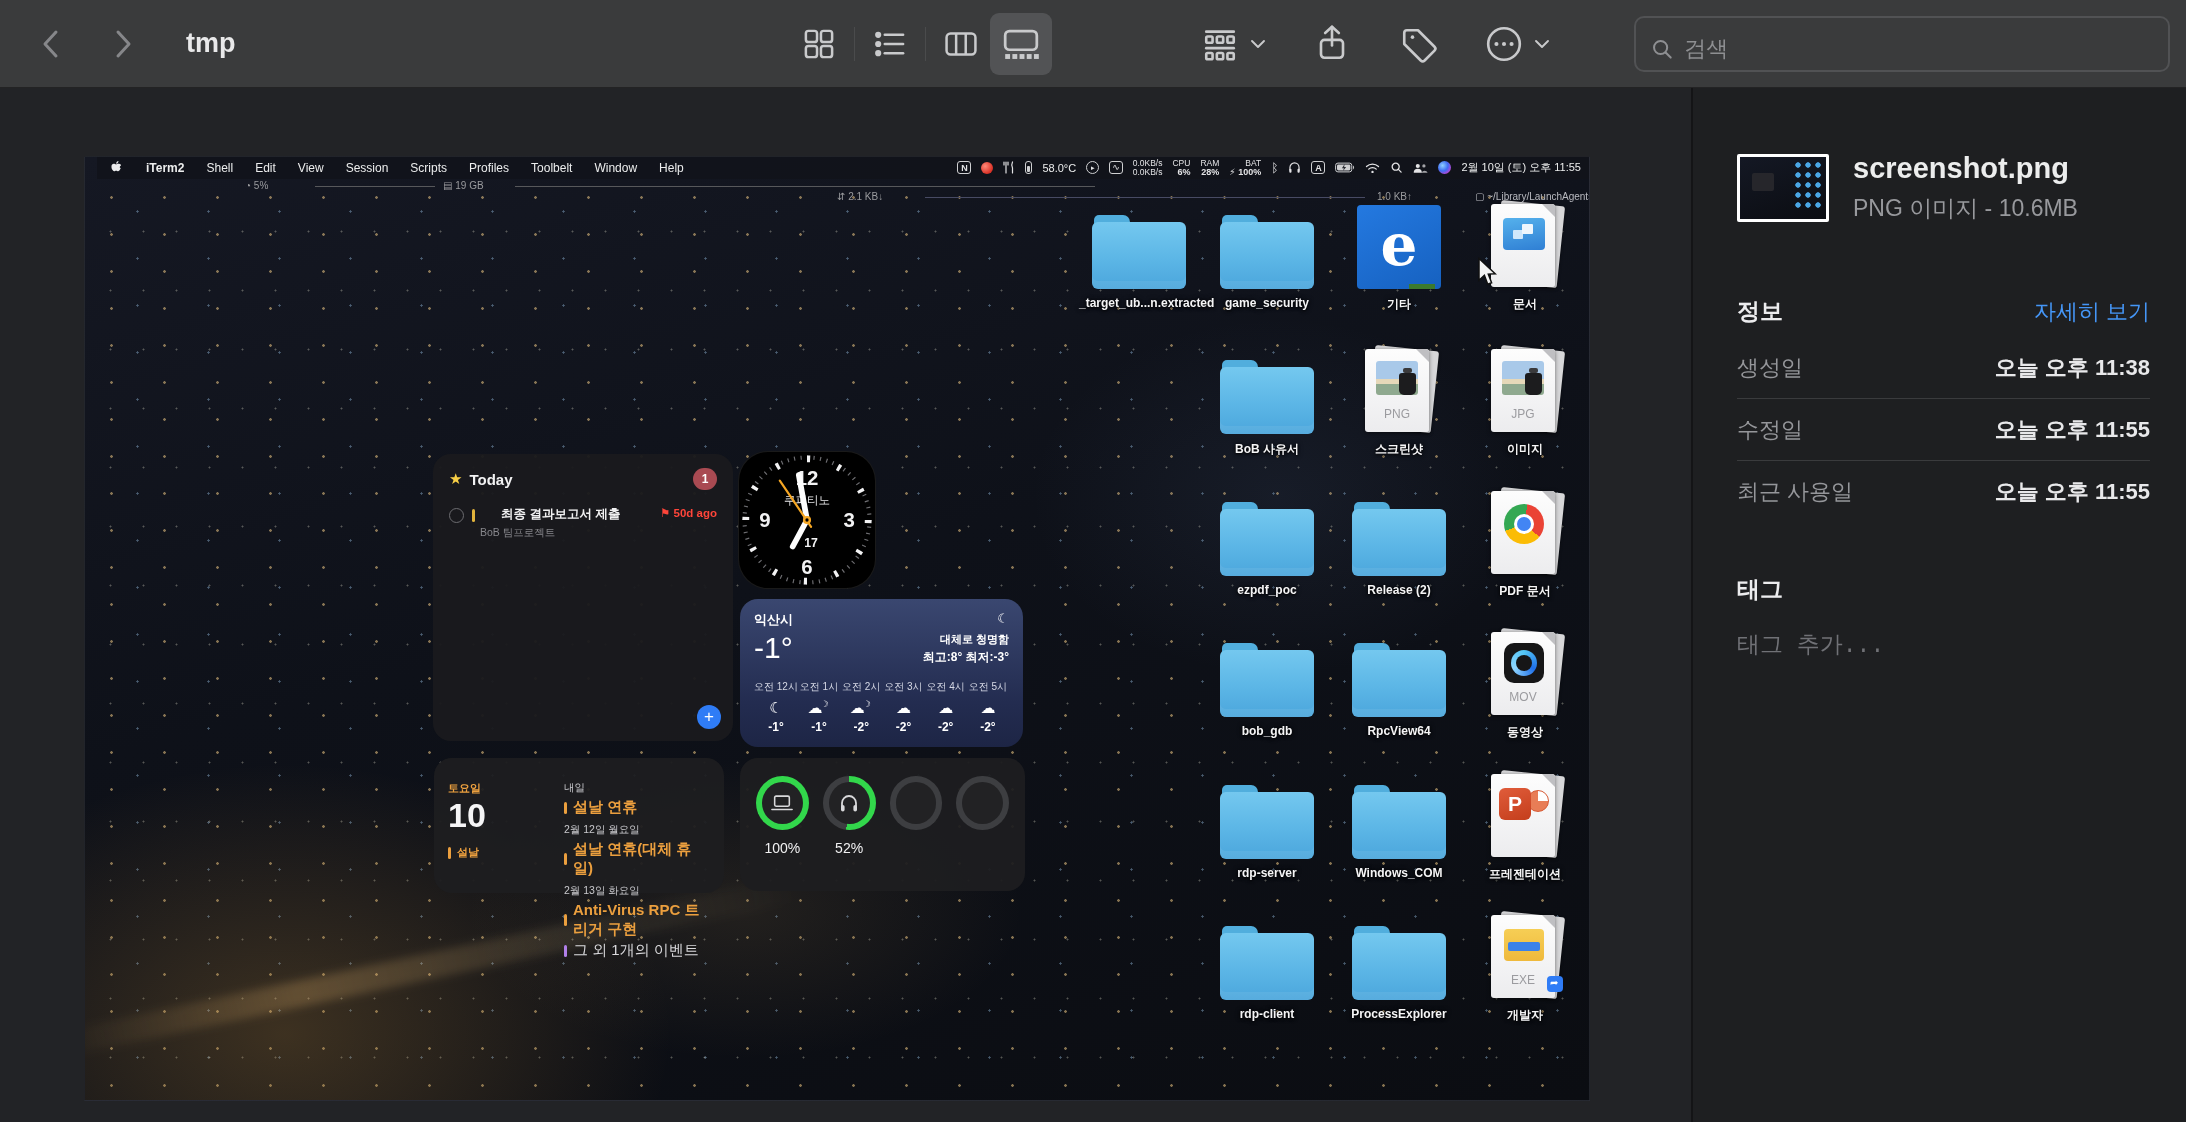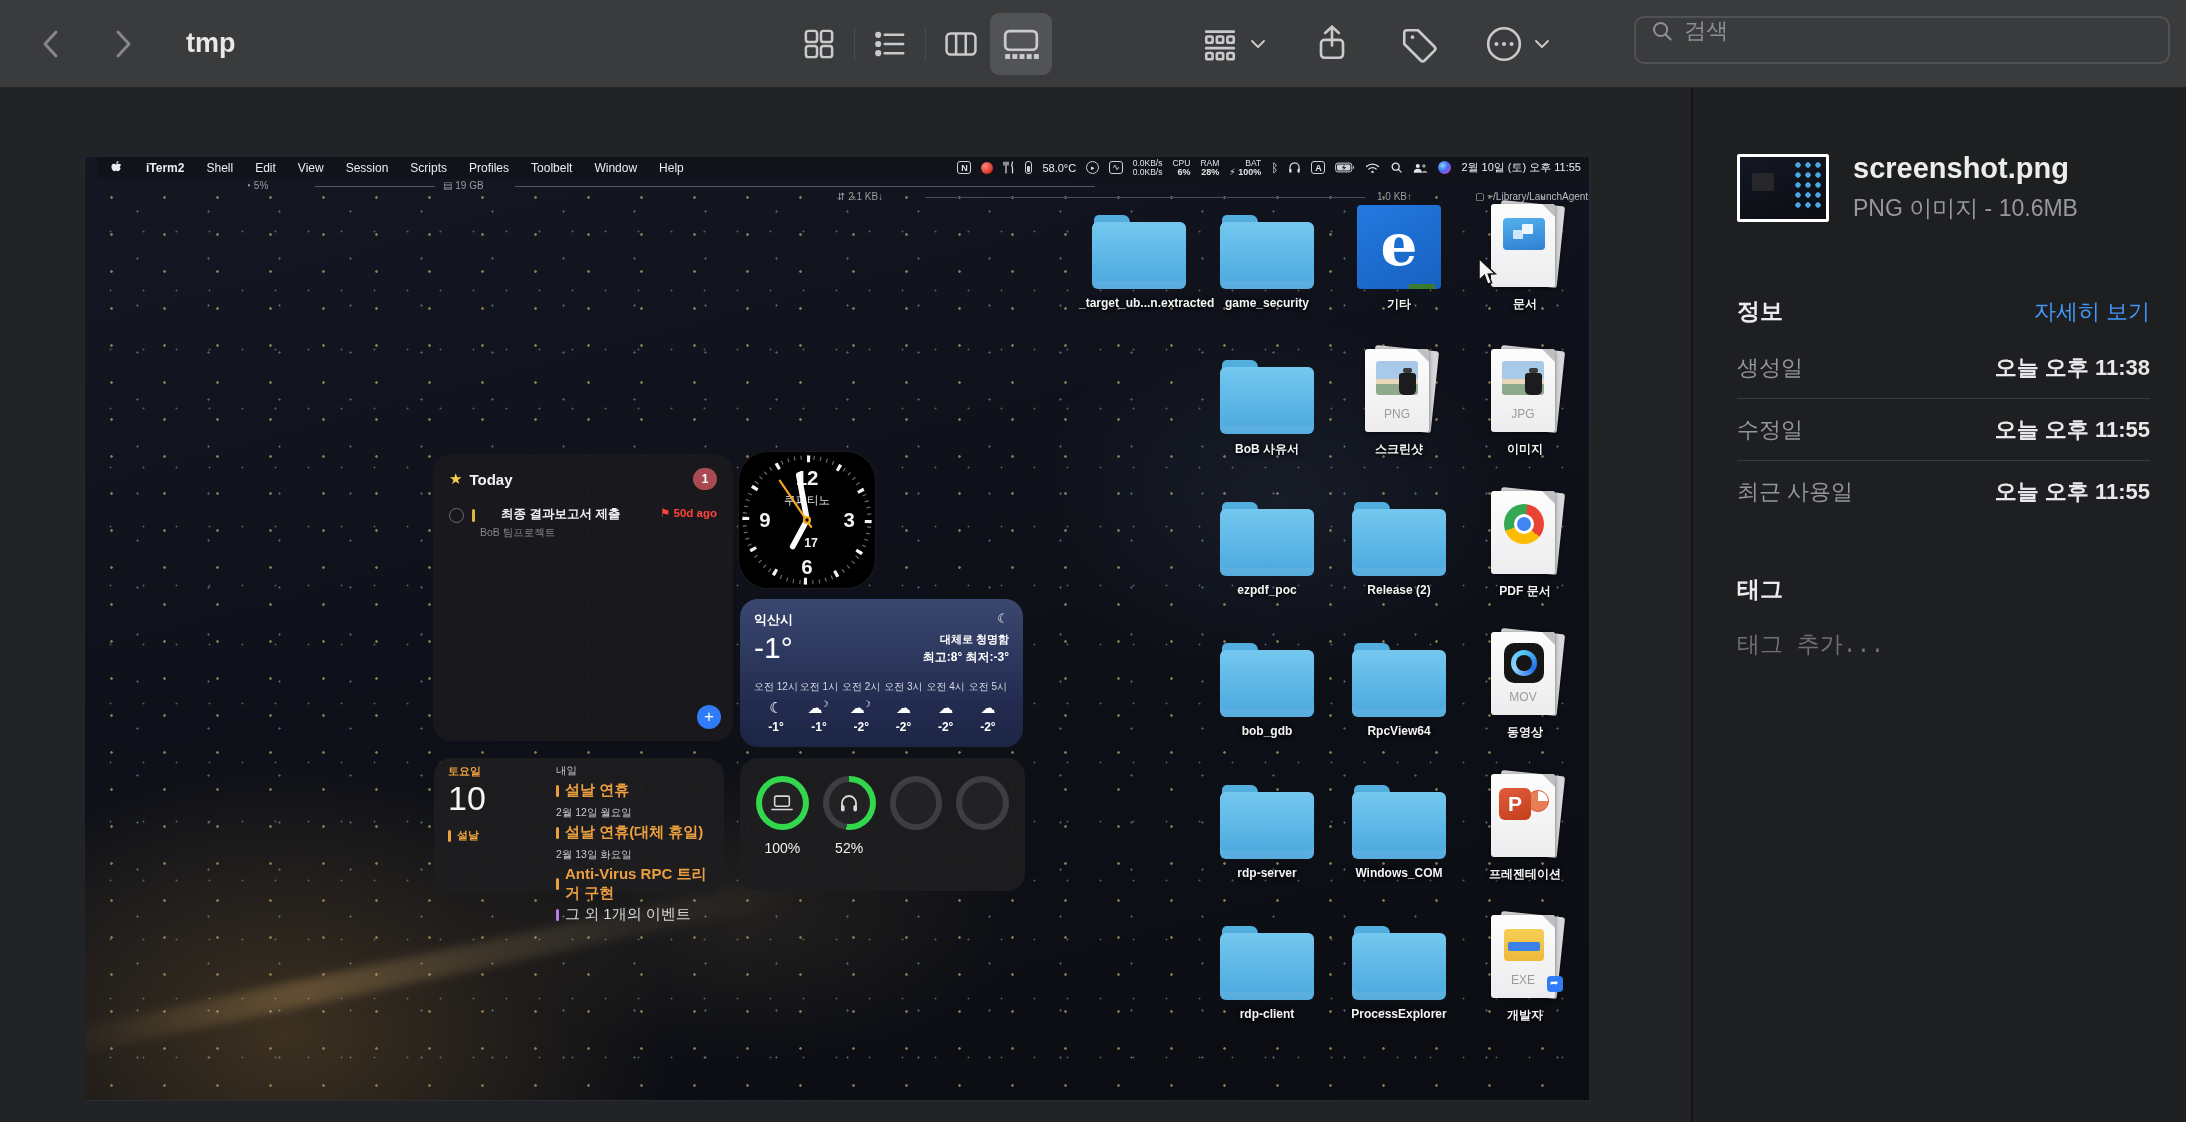--- a/index.html
+++ b/index.html
@@ -14,23 +14,23 @@
   .nav .tb-btn svg { stroke:#86878a; }
   .win-title { color:#e9e9ea; font-size:27px; font-weight:bold; margin-left:42px; }
   .tb-btn { background:none; border:none; cursor:pointer; display:flex; align-items:center;
     justify-content:center; padding:8px; border-radius:9px; }
   .tb-btn svg { stroke:#c9cacc; fill:none; stroke-width:1.9; }
   .view-group { position:absolute; left:790px; display:flex; align-items:center; }
   .vg-sep { width:1px; height:34px; background:#4a4b4c; margin:0 6px; }
   .tb-btn.selected { background:#525355; }
   .actions { position:absolute; left:1190px; display:flex; align-items:center; gap:26px; }
   .chev { margin-left:-16px; }
-  .search-field { position:absolute; right:16px; top:16px; width:536px; height:48px;
-    border:2px solid #515254; border-radius:10px; display:flex; align-items:flex-start;
-    padding:0 14px; background:transparent; }
+  .search-field { position:absolute; right:16px; top:16px; width:536px; height:56px;
+    border:2px solid #515254; border-radius:10px; display:flex; align-items:flex-end;
+    padding:8px 14px; background:transparent; }
   .search-field input { background:transparent; border:none; outline:none; color:#d8d8da;
     font-size:22px; width:100%; margin-left:10px;
     font-family:"Liberation Sans","DejaVu Sans",sans-serif; }
   .search-field input::placeholder { color:#8e8f92; }
 
   
   .content { flex:1; display:flex; min-height:0; }
   .main { flex:1; position:relative; background:#222326; }
   .vdivider { width:2px; background:#141416; }
   .sidebar { width:493px; background:#1e1f21; padding:26px 36px 0 44px; }
@@ -130,24 +130,24 @@
   .ww-cond { font-size:11px; font-weight:bold; margin-top:6px; }
   .ww-hilo { font-size:12px; font-weight:bold; margin-top:2px; }
   .ww-hours { display:flex; justify-content:space-between; margin-top:14px; }
   .wwh { text-align:center; width:44px; }
   .wwh-t { font-size:10px; color:#d6d9e6; white-space:nowrap; }
   .wwh-i { font-size:15px; margin:5px 0 3px; color:#fff; }
   .wwh-i .mini-moon { font-size:9px; position:relative; top:-6px; left:-2px; }
   .wwh-v { font-size:12px; font-weight:bold; }
 
   .w-cal { left:349px; top:601px; width:290px; height:135px; background:rgba(30,30,32,.95);
-    padding:6px 14px; display:flex; }
+    padding:23px 14px; display:flex;gap:8px; }
   .wc-left { width:108px; }
   .wc-wd { color:#eb9f3e; font-size:11px; font-weight:bold; }
-  .wc-day { color:#f5f5f6; font-size:34px; font-weight:400; line-height:1.15; }
+  .wc-day { color:#f5f5f6; font-size:34px; font-weight:700; line-height:1.15; }
   .wc-ev { display:flex; align-items:center; margin-top:10px; }
   .bar { width:3px; height:12px; border-radius:2px; margin-right:6px; flex:0 0 auto; }
   .bar.orange { background:#eb9f3e; } .bar.purple { background:#b07fe8; }
   .wc-evt { color:#eb9f3e; font-size:11px; font-weight:bold; }
   .wc-right { flex:1; }
   .wc-h { color:#c9c9cd; font-size:10.5px; margin:6px 0 3px; }
   .wc-h:first-child { margin-top:0; }
   .wc-item { display:flex; align-items:center; margin-top:2px; }
   .wc-it { font-size:15px; font-weight:bold; }
   .wc-it.orange { color:#eb9f3e; } .wc-it.purple { color:#d9d9dc; font-weight:normal; }

